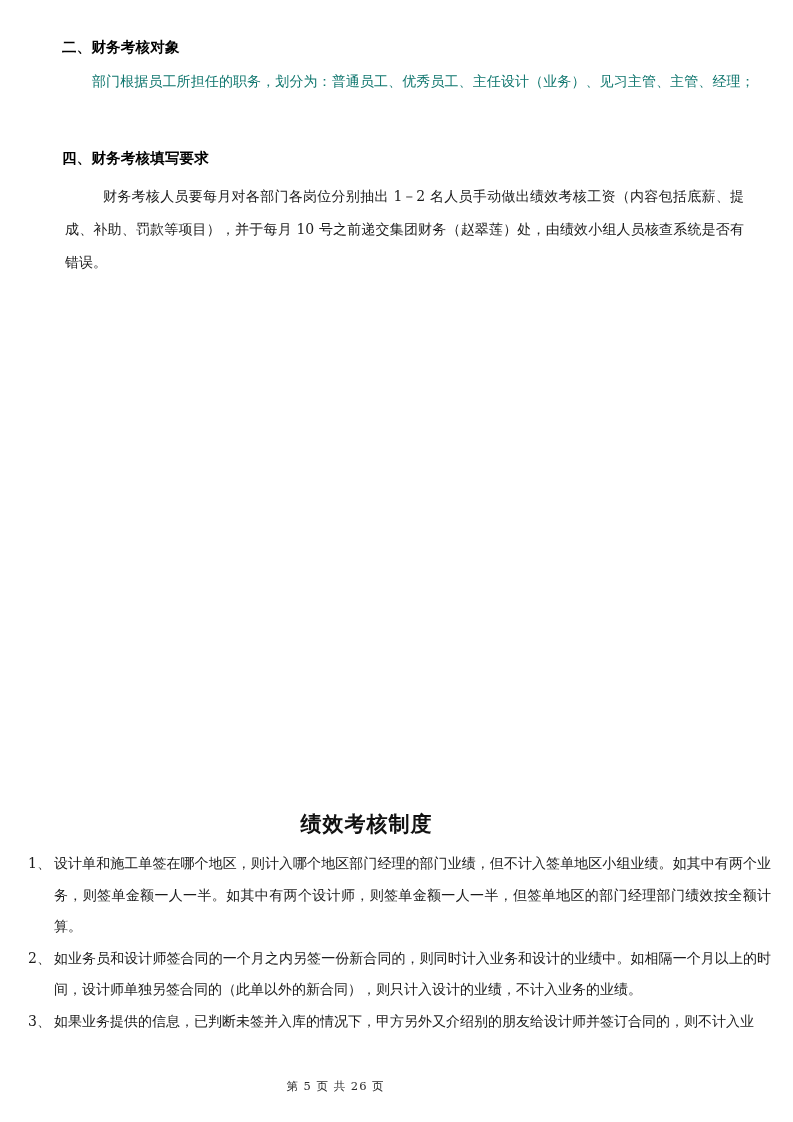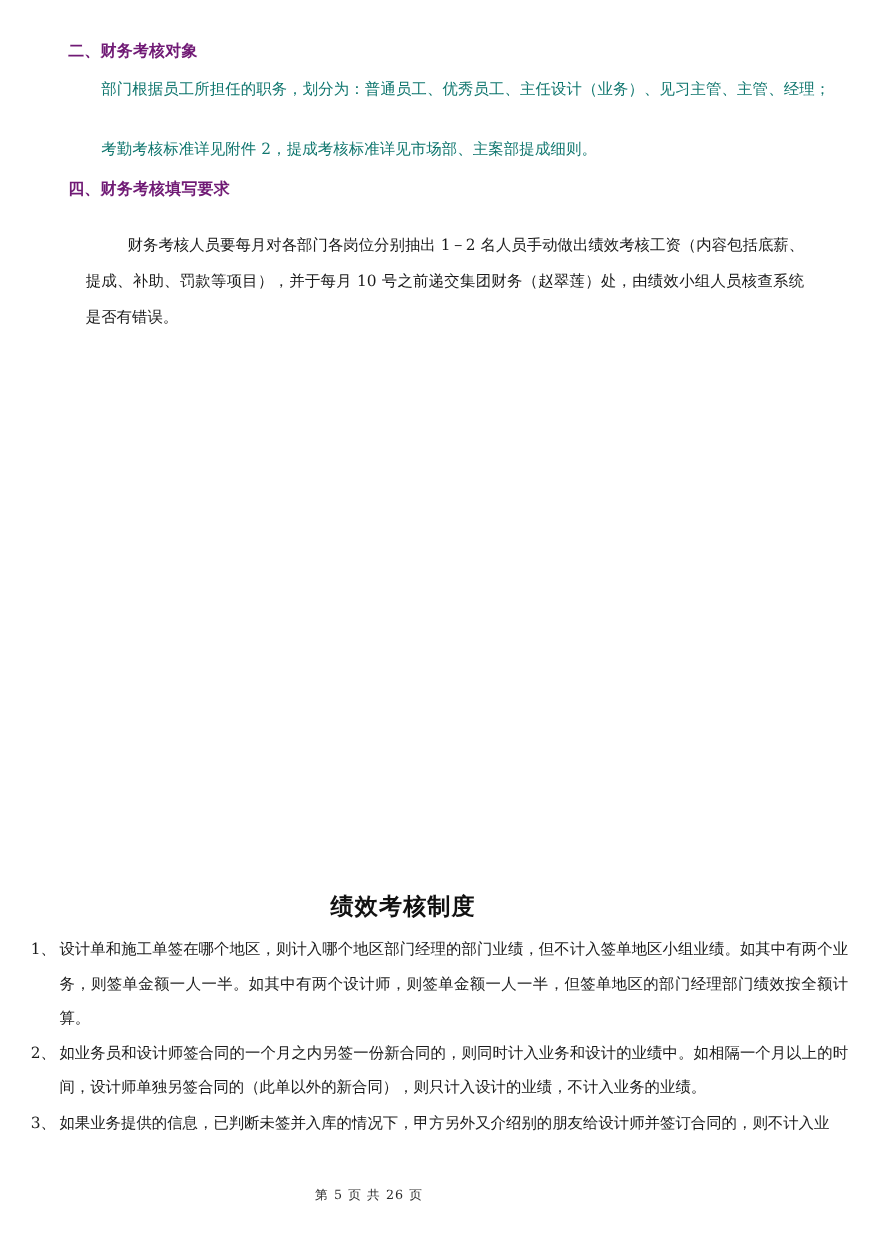--- a/index.html
+++ b/index.html
@@ -31,21 +31,21 @@
     width: 793px;
     padding: 0 28px 0 62px;
     box-sizing: border-box;
   }
 
   .heading {
     font-family: "DejaVu Sans", "Liberation Sans", sans-serif;
     font-weight: bold;
     font-size: 14.5px;
     line-height: 1.0;
-    color: #701a75;
+    color: #000000;
     letter-spacing: 0.2px;
     margin: 0;
   }
   .heading-2 { margin-top: 0px; }
   .heading-3 { margin-top: 0px; }
   .heading-4 { margin-top: 0px; }
 
   .para {
     font-size: 14px;
     line-height: 1.0;
@@ -57,21 +57,21 @@
   .indent-1 { text-indent: 0; padding-left: 30px; }
 
   .spacer-sm { height: 19px; }
   .spacer-md { height: 22px; }
 
   .para-block {
     font-size: 14px;
     line-height: 33px;
     text-align: justify;
     text-justify: inter-ideograph;
-    margin: 16px;
+    margin: 3px;
     padding-right: 18px;
   }
   .para-block .first-line-indent { padding-left: 38px; }
 
   
   .doc-title {
     position: absolute;
     top: 810px;
     left: 0;
     width: 733px;
@@ -130,21 +130,20 @@
 
   <div class="top-block">
 
     <div class="heading heading-2">二、财务考核对象</div>
     <div class="spacer-sm"></div>
     <div class="para indent-1">部门根据员工所担任的职务，划分为：普通员工、优秀员工、主任设计（业务）、见习主管、主管、经理；</div>
 
     <div class="spacer-md"></div>
 
     <div class="spacer-sm"></div>
-    <div class="para indent-1">考勤考核标准详见附件 2，提成考核标准详见市场部、主案部提成细则。</div>
 
     <div class="spacer-md"></div>
 
     <div class="heading heading-4">四、财务考核填写要求</div>
     <div style="height:12px"></div>
     <div class="para-block"><span class="first-line-indent"></span><span>财务考核人员要每月对各部门各岗位分别抽出 1－2 名人员手动做出绩效考核工资（内容包括底薪、提成、补助、罚款等项目），并于每月 10 号之前递交集团财务（赵翠莲）处，由绩效小组人员核查系统是否有错误。</span></div>
   </div>
 
   <div class="doc-title">绩效考核制度</div>
 

